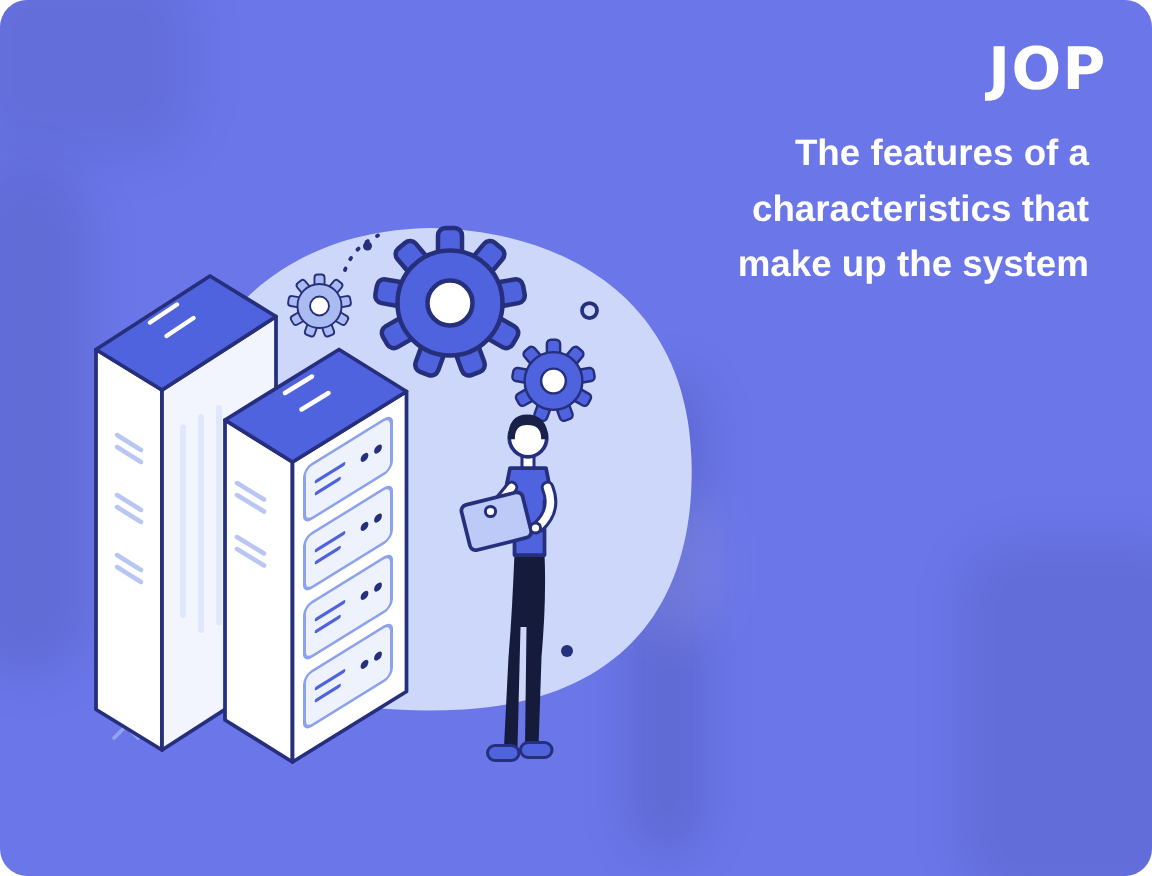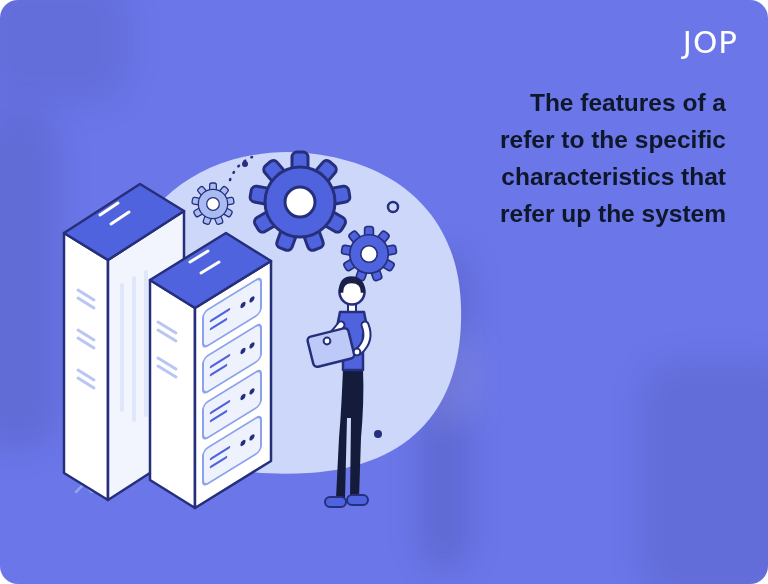--- a/index.html
+++ b/index.html
@@ -10,26 +10,26 @@
   
   .shade{position:absolute;border-radius:40px;filter:blur(16px);pointer-events:none;}
   .shade.s1{left:-25px;top:110px;width:85px;height:340px;background:rgba(15,20,60,.10);}
   .shade.s2{left:420px;top:250px;width:50px;height:320px;background:rgba(15,20,60,.12);}
   .shade.s3{left:640px;top:360px;width:160px;height:240px;background:rgba(15,20,60,.09);}
   .shade.s4{left:-20px;top:-25px;width:150px;height:130px;background:rgba(15,20,60,.08);}
   .shade.s5{left:425px;top:330px;width:55px;height:95px;background:rgba(255,255,255,.10);}
 
   .logo{
     position:absolute;top:24px;right:30px;
-    color:#ffffff;font-size:31px;font-weight:400;letter-spacing:1px;
+    color:#ffffff;font-size:39px;font-weight:700;letter-spacing:1px;
     font-family:"DejaVu Sans",sans-serif;
   }
   .headline{
     position:absolute;top:84px;right:42px;width:312px;
-    text-align:right;color:#0f172a;
+    text-align:right;color:#ffffff;
     font-size:24.5px;line-height:37px;font-weight:600;
   }
   .illustration{position:absolute;left:0;top:80px;width:480px;height:480px;}
 </style>
 </head>
 <body>
 
 <div class="canvas">
 
   <div>
@@ -39,23 +39,22 @@
     <div class="shade s4"></div>
     <div class="shade s5"></div>
   </div>
 
   <div class="logo">
     <span>JOP</span>
   </div>
 
   <div class="headline">
     <div>The features of a</div>
-    <div>refer to the specific</div>
     <div>characteristics that</div>
-    <div>refer up the system</div>
+    <div>make up the system</div>
   </div>
 
   <svg class="illustration" viewBox="0 0 480 480" width="480" height="480" xmlns="http://www.w3.org/2000/svg">
     <defs>
       <g id="gear">
         <g fill="currentColor" stroke="#252f7c" stroke-width="3" stroke-linejoin="round">
           <rect x="-8" y="-50" width="16" height="22" rx="5"></rect>
           <rect x="-8" y="-50" width="16" height="22" rx="5" transform="rotate(40)"></rect>
           <rect x="-8" y="-50" width="16" height="22" rx="5" transform="rotate(80)"></rect>
           <rect x="-8" y="-50" width="16" height="22" rx="5" transform="rotate(120)"></rect>

